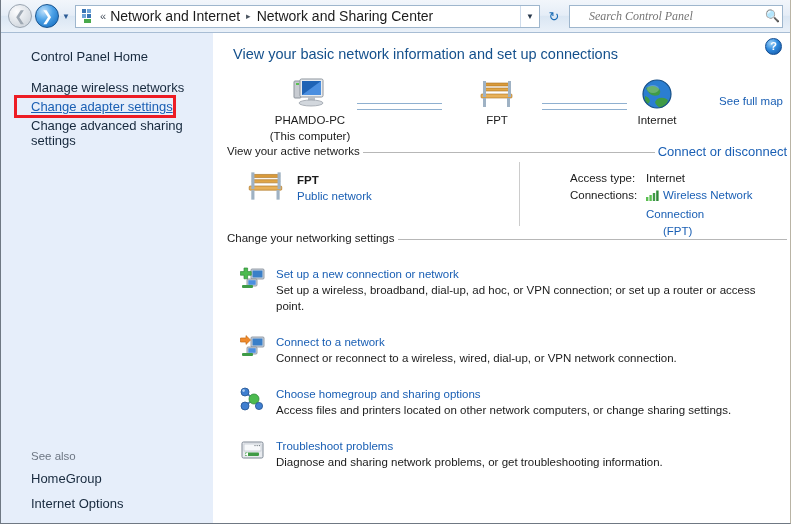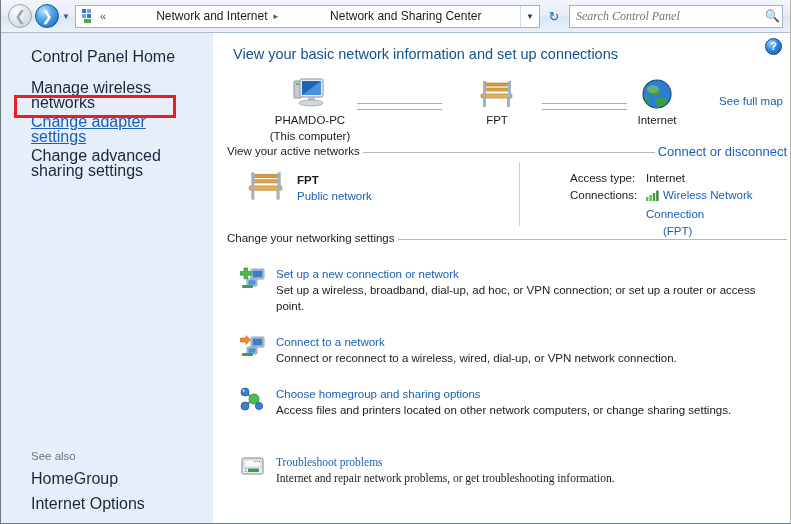--- a/index.html
+++ b/index.html
@@ -78,25 +78,24 @@
     position: relative;
   }
   .crumb-chevrons {
     flex: none;
     color: #4a5460;
     font-size: 11px;
     padding: 0 4px 0 1px;
     letter-spacing: -1px;
   }
   .crumb {
-    font-size: 12px;
+    font-size: 14px;
     color: #1b1b1b;
     white-space: nowrap;
     padding: 0 1px;
-    margin-left: 46px;
   }
   .crumb.link { cursor: default; }
   .crumb-sep {
     color: #4a5460;
     font-size: 9px;
     padding: 0 5px;
     flex: none;
   }
   .crumb-spacer { flex: 1 1 auto; }
   .crumb-caret {
@@ -126,21 +125,21 @@
     align-items: center;
     margin-right: 2px;
   }
   .searchbox input {
     flex: 1 1 auto;
     border: none; outline: none;
     font-family: "Liberation Serif", serif;
     font-style: italic;
     font-size: 12px;
     color: #8a8a8a;
-    padding: 0 4px 0 6px;
+    padding: 0 4px 0 19px;
     background: transparent;
     min-width: 0;
   }
   .search-icon {
     flex: none;
     width: 18px;
     text-align: center;
     color: #2f6fb0;
     font-size: 12px;
   }
@@ -161,21 +160,21 @@
     box-sizing: border-box;
     border-right: 1px solid #ffffff;
   }
   .sidebar-inner {
     position: relative;
     padding: 14px 0 0 0;
     height: 100%;
     box-sizing: border-box;
   }
   .side-item {
-    font-size: 16px;
+    font-size: 13px;
     color: #17293d;
     line-height: 15px;
     padding: 2px 8px 2px 31px;
     white-space: normal;
   }
   .side-item.gap-top { margin-top: 12px; }
   .side-item.link {
     color: #1a5fb4;
     text-decoration: underline;
   }
@@ -618,35 +617,35 @@
               <circle cx="19" cy="19" r="3.6" fill="#3f7fd0" stroke="#23538f" stroke-width="0.8"></circle>
               <circle cx="3.6" cy="3.6" r="1.3" fill="#bcd8f7" opacity="0.85"></circle>
             </svg>
           </div>
           <div class="body-txt">
             <div class="s-title">Choose homegroup and sharing options</div>
             <div class="s-desc">Access files and printers located on other network computers, or change sharing settings.</div>
           </div>
         </div>
 
-        <div class="setting" style="margin-top:36px;font-family:Liberation Serif, serif;">
+        <div class="setting" style="margin-top:20px;">
           <div class="ico">
             <svg width="26" height="24" viewBox="0 0 26 24">
               <rect x="2" y="3" width="21" height="16" rx="1.5" fill="#e8ebef" stroke="#7e8894" stroke-width="1"></rect>
               <rect x="4" y="5" width="17" height="7" fill="#f7f9fb" stroke="#b6bdc6" stroke-width="0.6"></rect>
               <circle cx="15" cy="6.6" r="0.7" fill="#6c757d"></circle>
               <circle cx="17.2" cy="6.6" r="0.7" fill="#6c757d"></circle>
               <circle cx="19.4" cy="6.6" r="0.7" fill="#6c757d"></circle>
               <rect x="5" y="13.5" width="14" height="3.4" rx="0.8" fill="#3f9b46"></rect>
               <polygon points="4.5,15.2 8,13.2 8,17.2" fill="#ffffff"></polygon>
             </svg>
           </div>
           <div class="body-txt">
             <div class="s-title">Troubleshoot problems</div>
-            <div class="s-desc">Internet and repair network problems, or get troubleshooting information.</div>
+            <div class="s-desc">Diagnose and sharing network problems, or get troubleshooting information.</div>
           </div>
         </div>
       </div>
 
     </div>
   </div>
 
   <div class="frame-edge"></div>
 </div>
 

